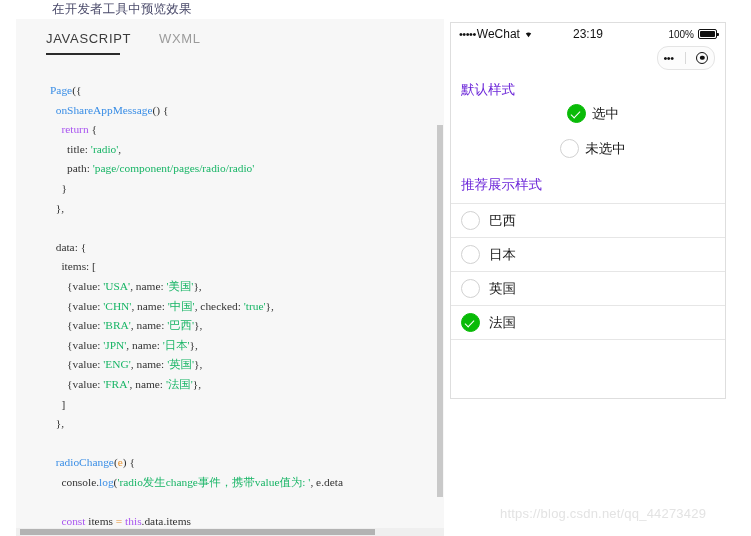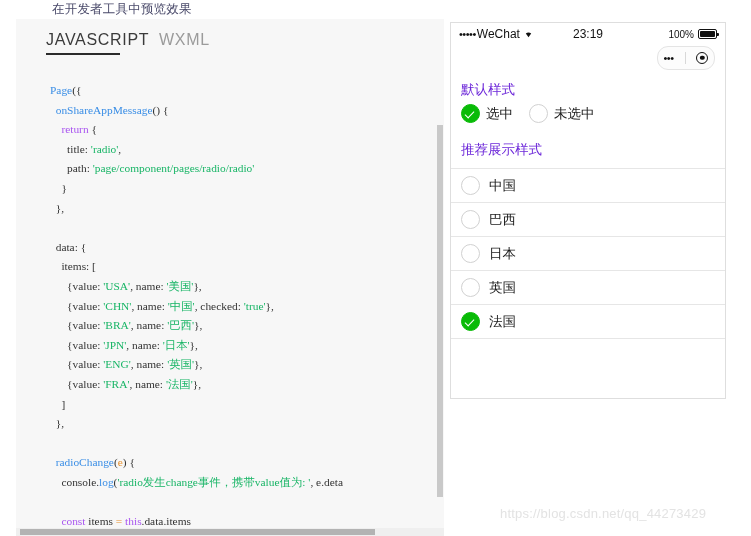--- a/index.html
+++ b/index.html
@@ -40,21 +40,21 @@
   }
   .tabbar {
     position: absolute;
     left: 0; top: 0;
     width: 100%;
     height: 40px;
   }
   .tab {
     position: absolute;
     top: 12px;
-    font-size: 16px;
+    font-size: 13px;
     letter-spacing: 0.7px;
     color: #9b9b9b;
     cursor: pointer;
   }
   .tab.tab-js { left: 30px; color: #3b3b3b; }
   .tab.tab-wxml { left: 143px; }
   .tab-underline {
     position: absolute;
     left: 30px;
     top: 34px;
@@ -237,20 +237,21 @@
     color: #6d28d9;
     padding: 10px 0 5px 10px;
   }
   .section-title.second { padding-top: 18px; }
 
   .inline-radios {
     display: flex;
     align-items: center;
     padding-left: 10px;
     gap: 16px;
+    flex-direction: column;
   }
   .radio-inline {
     display: flex;
     align-items: center;
     gap: 6px;
     font-size: 13.5px;
     color: #1a1a1a;
     cursor: pointer;
   }
 
@@ -371,24 +372,20 @@
         <span class="radio-dot"></span>
         <span>未选中</span>
       </div>
     </div>
 
   <div class="section-title second">推荐展示样式</div>
 
   <div class="radio-list" id="radio-list">
       <div class="radio-row">
         <span class="radio-dot"></span>
-        <span>中国</span>
-      </div>
-      <div class="radio-row">
-        <span class="radio-dot"></span>
         <span>巴西</span>
       </div>
       <div class="radio-row">
         <span class="radio-dot"></span>
         <span>日本</span>
       </div>
       <div class="radio-row">
         <span class="radio-dot"></span>
         <span>英国</span>
       </div>

